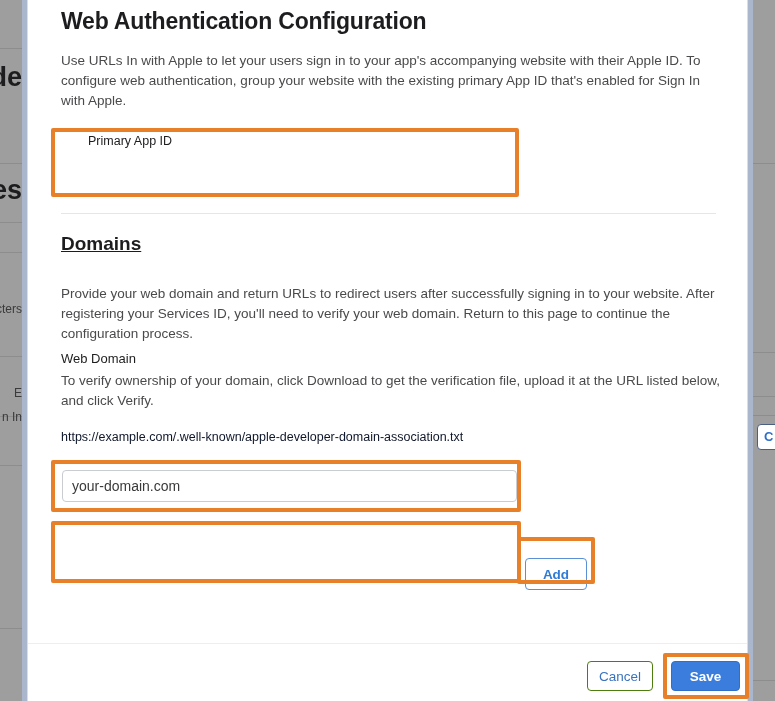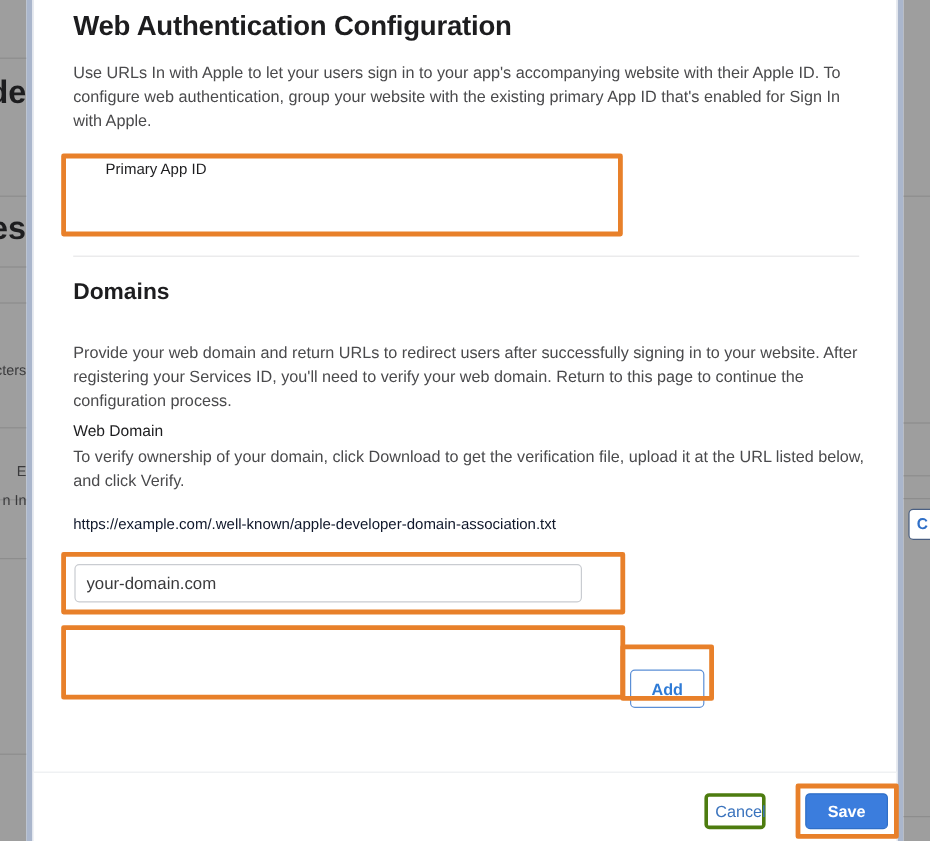--- a/index.html
+++ b/index.html
@@ -200,21 +200,21 @@
   }
 
   .verify-url {
     margin: 0;
     font-size: 12.5px;
     color: #0f172a;
     white-space: nowrap;
   }
 
   .text-input {
-    width: 423px;
+    width: 455px;
     height: 32px;
     border: 1px solid #c9ccd1;
     border-radius: 4px;
     background: #fff;
     padding: 0 9px;
     font-family: "Liberation Sans", sans-serif;
     font-size: 14px;
     color: #3a3a3c;
     outline: none;
   }
@@ -238,22 +238,22 @@
     position: absolute;
     left: 0; top: 645px;
     width: 719px;
     height: 58px;
     border-top: 1px solid #eceef1;
     background: #ffffff;
   }
   .cancel-btn {
     position: absolute;
     left: 559px; top: 17px;
-    width: 51px; height: 30px;
-    border: 3px solid #4d7c0f;
+    width: 66px; height: 30px;
+    border: 1px solid #4d7c0f;
     border-radius: 4px;
     background: #ffffff;
     color: #3a73bd;
     font-family: "Liberation Sans", sans-serif;
     font-size: 13.5px;
     cursor: pointer;
   }
   .save-btn {
     position: absolute;
     left: 643px; top: 17px;
@@ -308,21 +308,21 @@
 
       <p class="intro">Use URLs In with Apple to let your users sign in to your app's accompanying website with their Apple ID. To configure web authentication, group your website with the existing primary App ID that's enabled for Sign In with Apple.</p>
 
       <div style="position:absolute; left:60px; top:136px;">
         <div class="field-label">Primary App ID</div>
       </div>
       <div class="hl" style="left:23px; top:130px; width:468px; height:69px;"></div>
 
       <hr class="hr" style="position:absolute; left:33px; top:215px; width:655px;">
 
-      <h2 class="section-title" style="position:absolute; left:33px; top:235px;">Domains</h2>
+      <h2 class="section-title" style="position:absolute; left:33px; top:235px;text-decoration:underline;">Domains</h2>
 
       <p class="section-desc" style="position:absolute; left:33px; top:272px;">Provide your web domain and return URLs to redirect users after successfully signing in to your website. After registering your Services ID, you'll need to verify your web domain. Return to this page to continue the configuration process.</p>
 
       <p class="sub-label" style="position:absolute; left:33px; top:353px;">Web Domain</p>
       <p class="sub-desc" style="position:absolute; left:33px; top:371px;">To verify ownership of your domain, click Download to get the verification file, upload it at the URL listed below, and click Verify.</p>
 
       <p class="verify-url" style="position:absolute; left:33px; top:432px;">https://example.com/.well-known/apple-developer-domain-association.txt</p>
 
       <input class="text-input" style="position: absolute; left: 34px; top: 472px;" value="your-domain.com">
       <div class="hl" style="left:23px; top:462px; width:470px; height:52px;"></div>

